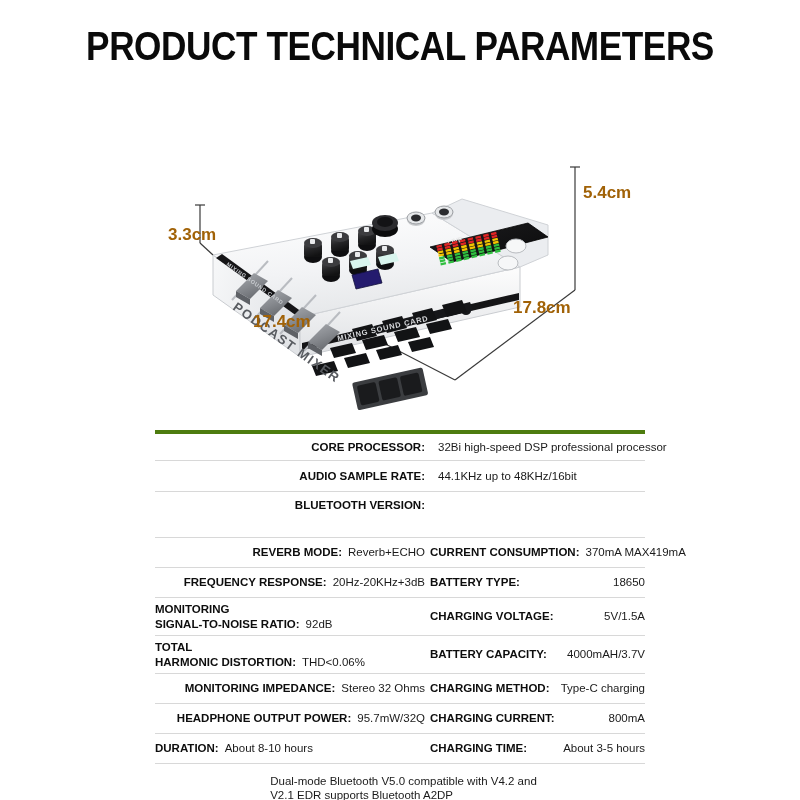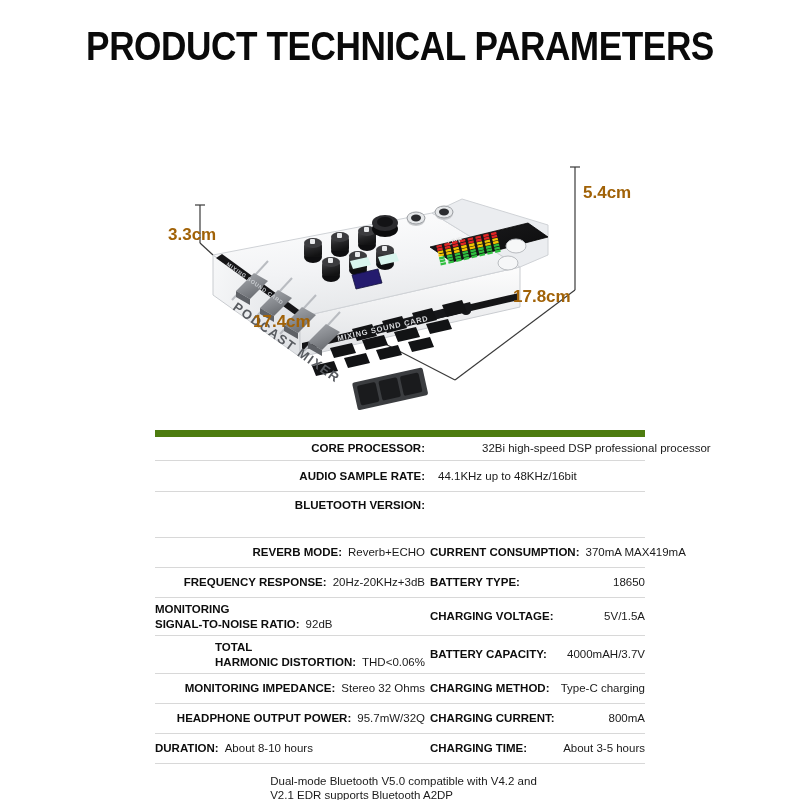--- a/index.html
+++ b/index.html
@@ -47,38 +47,38 @@
   .dim-label {
     position: absolute;
     font-family: "Liberation Sans", sans-serif;
     font-weight: 700;
     font-size: 17px;
     color: #a16207;
     white-space: nowrap;
   }
   .dim-33  { left: 168px; top: 130px; }
   .dim-174 { left: 253px; top: 217px; }
-  .dim-178 { left: 513px; top: 192px; }
+  .dim-178 { left: 513px; top: 203px; }
   .dim-54  { left: 583px; top: 88px;  }
 
   
   .spec-table {
     position: absolute;
     left: 155px;
     top: 430px;
     width: 490px;
   }
   .spec-row {
     position: relative;
     border-bottom: 1px solid #d8d8d8;
     display: flex;
     align-items: center;
     box-sizing: border-box;
   }
-  .spec-row:first-child { border-top: 7px solid #4d7c0f; gap: 44px; }
+  .spec-row:first-child { border-top: 4px solid #4d7c0f; }
 
   .cell {
     display: flex;
     align-items: baseline;
     box-sizing: border-box;
   }
   .cell-left  { width: 270px; justify-content: flex-end; padding-right: 0; }
   .cell-right { width: 220px; justify-content: space-between; padding-left: 5px; }
 
   .lbl {
@@ -489,21 +489,21 @@
       </div>
       <div class="cell cell-right" style="align-items:flex-end;">
         <span class="lbl">CHARGING VOLTAGE:</span>
         <span class="val">5V/1.5A</span>
       </div>
     </div>
   </div>
 
   <div class="spec-row r-two">
     <div class="splitrow">
-      <div class="cell cell-left" style="align-items:flex-end; justify-content:flex-end;">
+      <div class="cell cell-left" style="align-items:flex-end; justify-content:flex-start;">
         <div class="twoline">
           <span class="lbl">TOTAL</span>
           <span class="lbl">HARMONIC DISTORTION:</span>
         </div>
         <span class="val">THD&lt;0.06%</span>
       </div>
       <div class="cell cell-right" style="align-items:flex-end;">
         <span class="lbl">BATTERY CAPACITY:</span>
         <span class="val">4000mAH/3.7V</span>
       </div>

